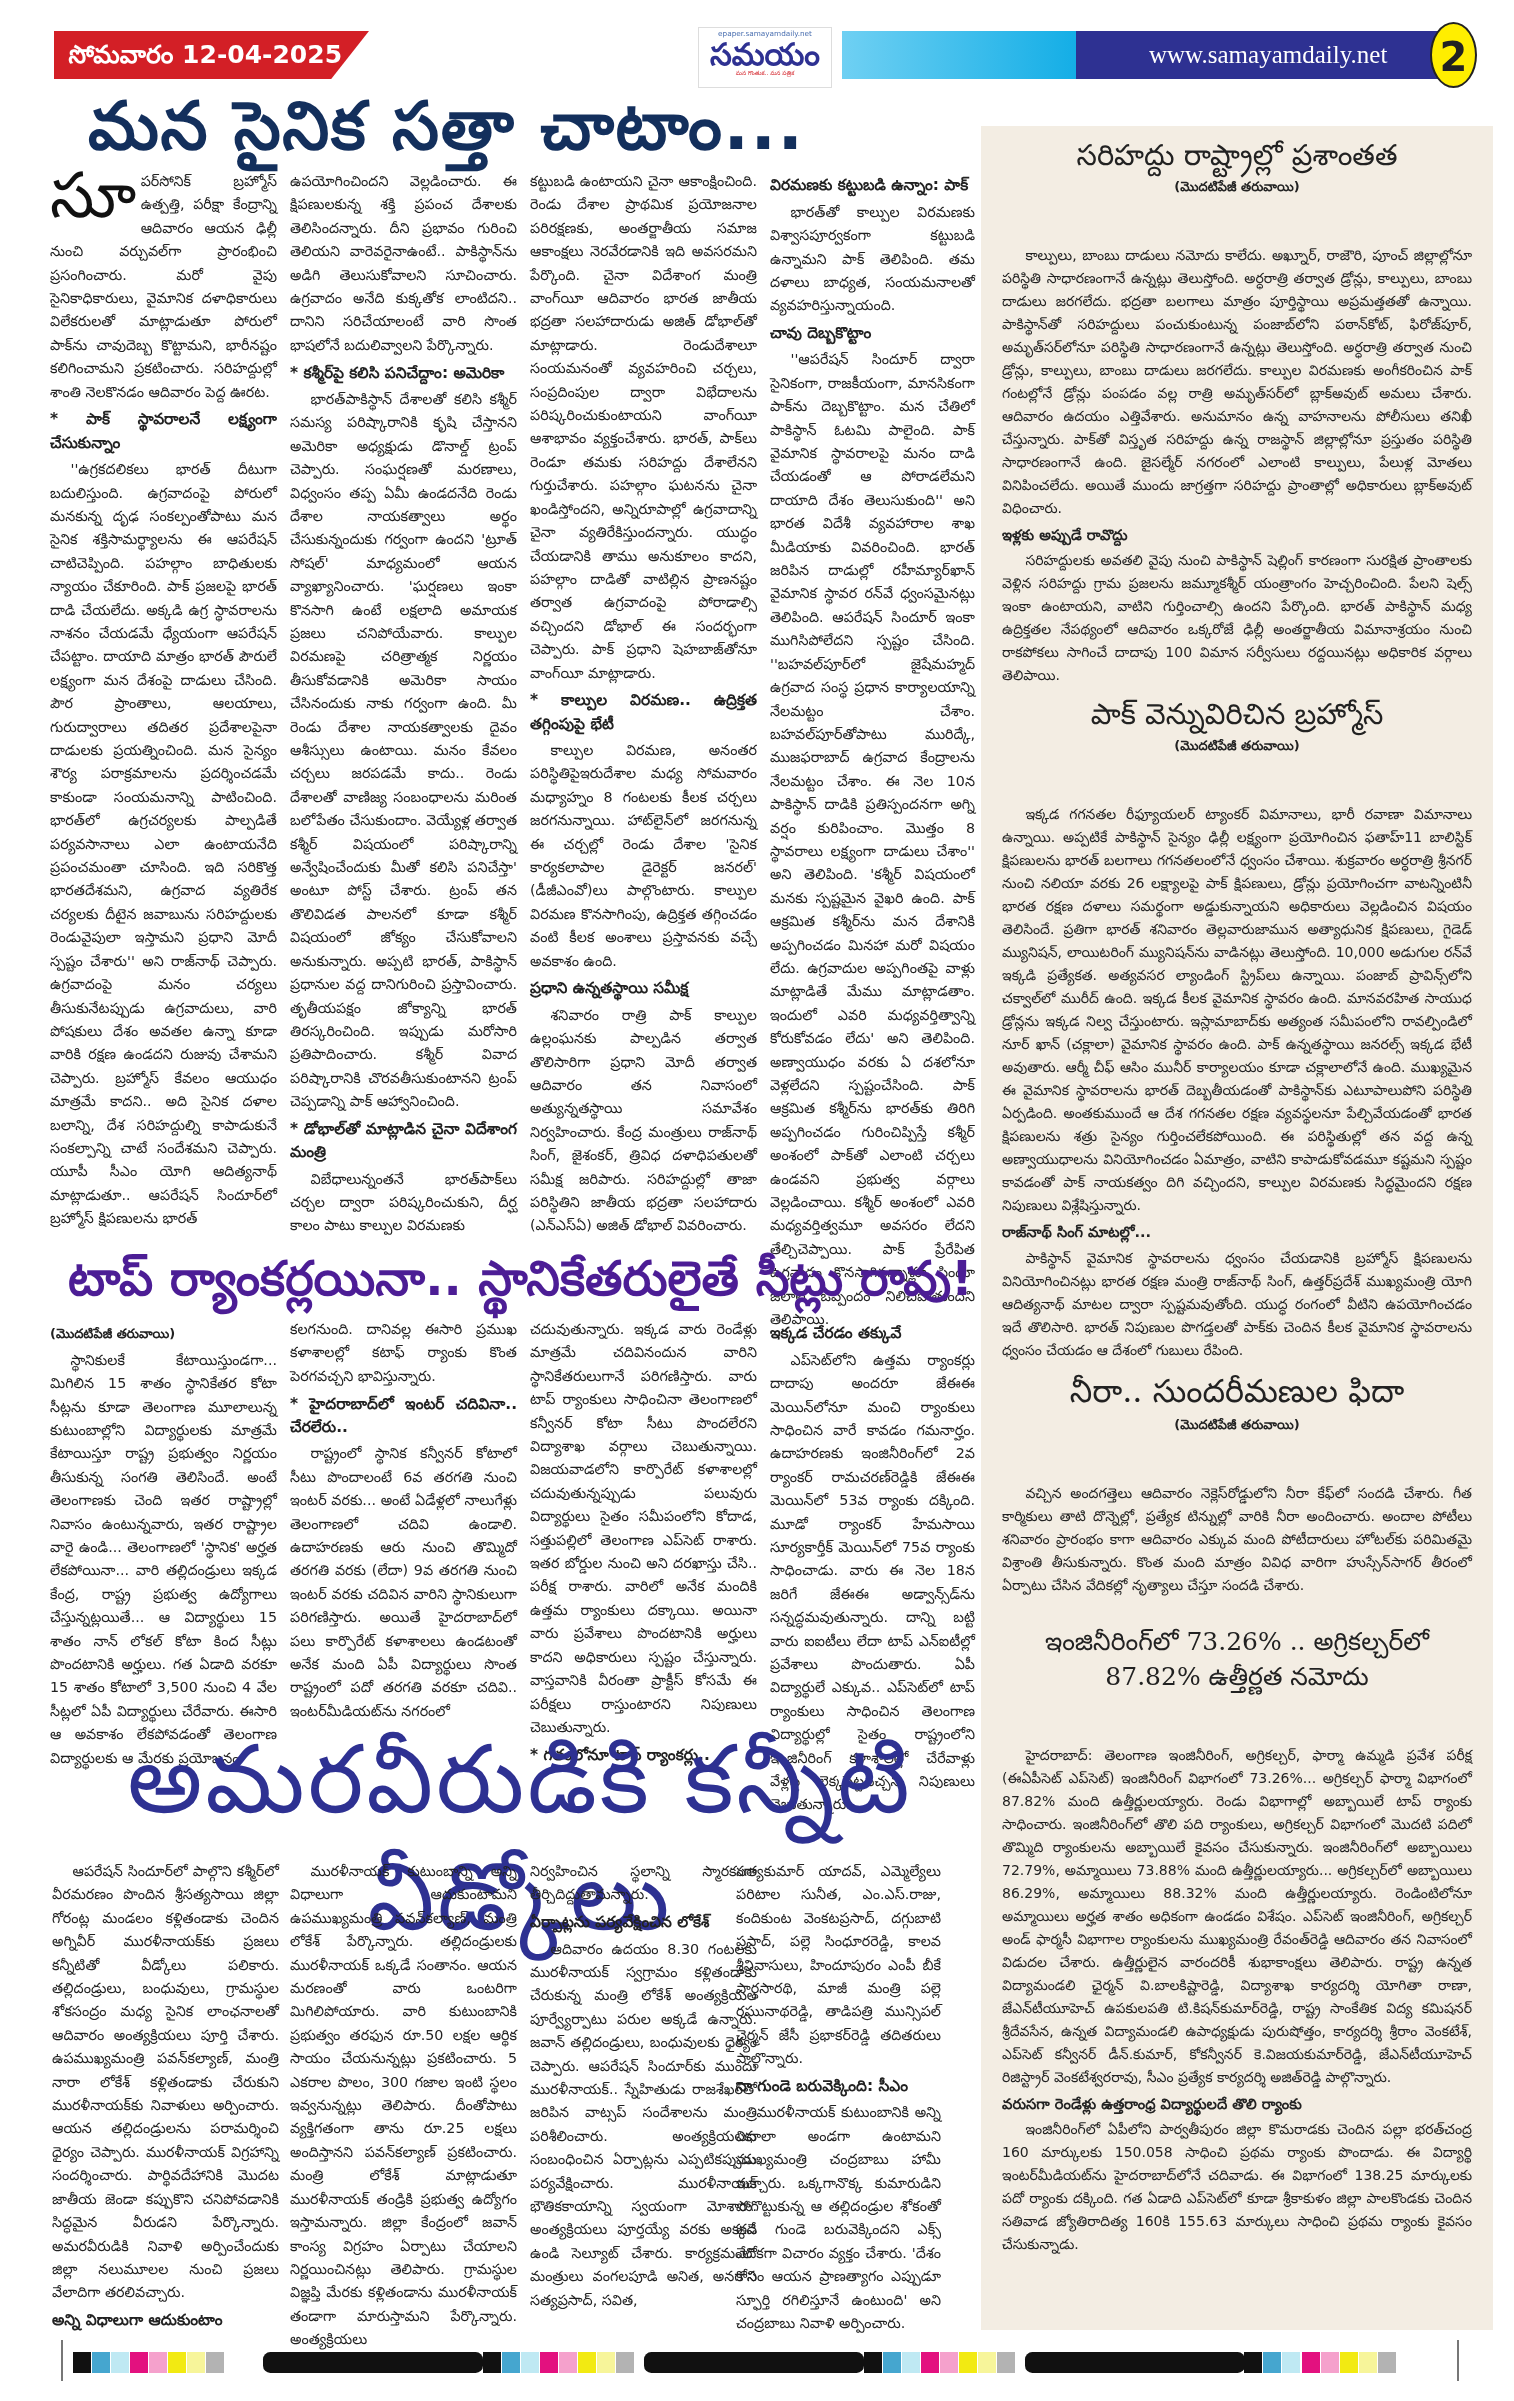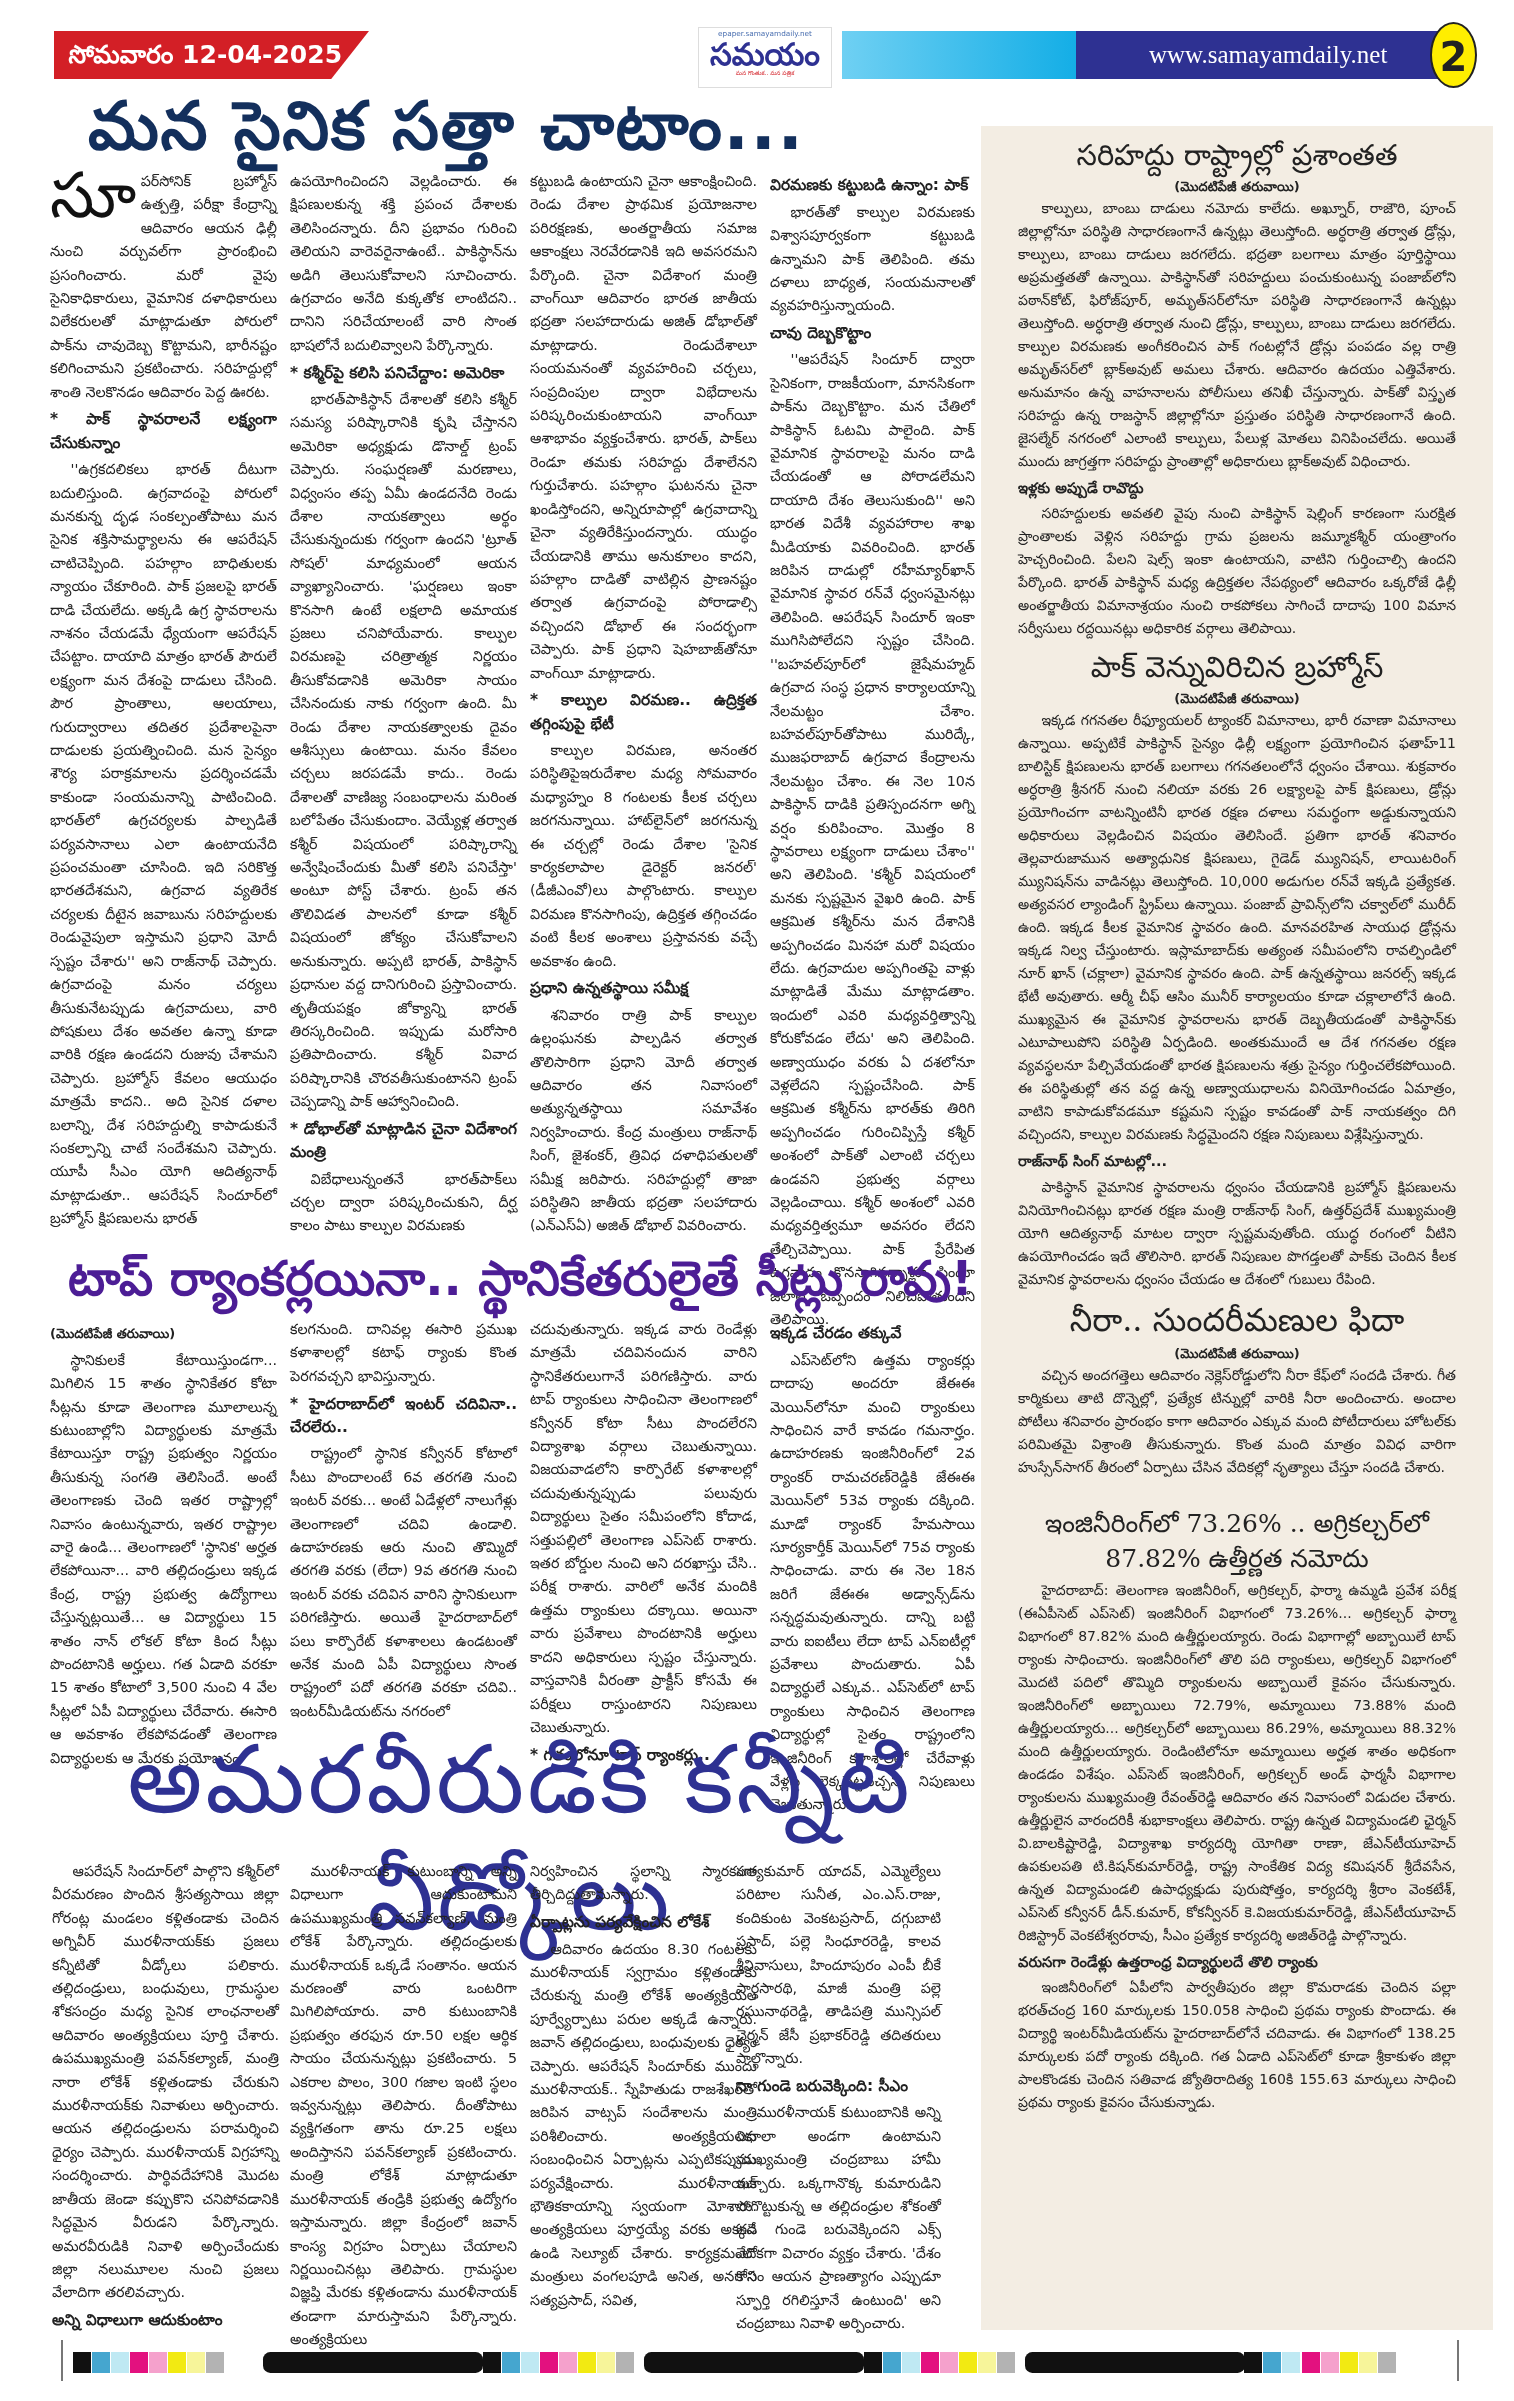--- a/index.html
+++ b/index.html
@@ -21,21 +21,21 @@
   #hl-main{left:88px;top:86px;width:901px;height:81px;font-size:67px;line-height:81px;letter-spacing:1.5px;}
   
   .col{font-size:14.3px;line-height:23.4px;text-align:justify;color:#222;}
   .col p{margin:0 0 2.9px 0;text-indent:20.5px;}
   .sub{font-weight:bold;font-size:15.4px;line-height:23.4px;margin:4.4px 0 2.9px 0;}
   .dropcap{float:left;font-family:"DejaVu Serif",serif;font-size:63px;line-height:51px;margin-right:4.4px;color:#111;}
   
   #rp{left:981px;top:126px;width:512px;height:2204px;background:#f3ede3;}
   .rp-h{font-family:"DejaVu Serif",serif;text-align:center;color:#222;}
   .rp-cont{font-weight:bold;font-size:13px;text-align:center;}
-  .rp-body{font-size:14px;line-height:23px;text-align:justify;padding:0 37px;}
+  .rp-body{font-size:14px;line-height:23px;text-align:justify;padding:0 21px;margin-top:47px;}
   .rp-body p{margin:0;text-indent:23.4px;}
   
   #hl-red{left:52px;top:1245px;width:937px;height:66px;font-size:48px;line-height:66px;color:#4c1d95;font-weight:bold;text-align:center;}
   
   #hl-blue{left:59px;top:1721px;width:922px;height:117px;font-family:"DejaVu Sans",sans-serif;font-size:94px;line-height:117px;color:#2e3192;text-align:center;letter-spacing:2.9px;}
   
   #strip{left:73px;top:2352px;width:1369px;height:20.5px;}
   .sw{position:absolute;top:0;height:20.5px;}
   .crop{position:absolute;top:2340px;width:1.5px;height:41px;background:#777;}
 </style>

